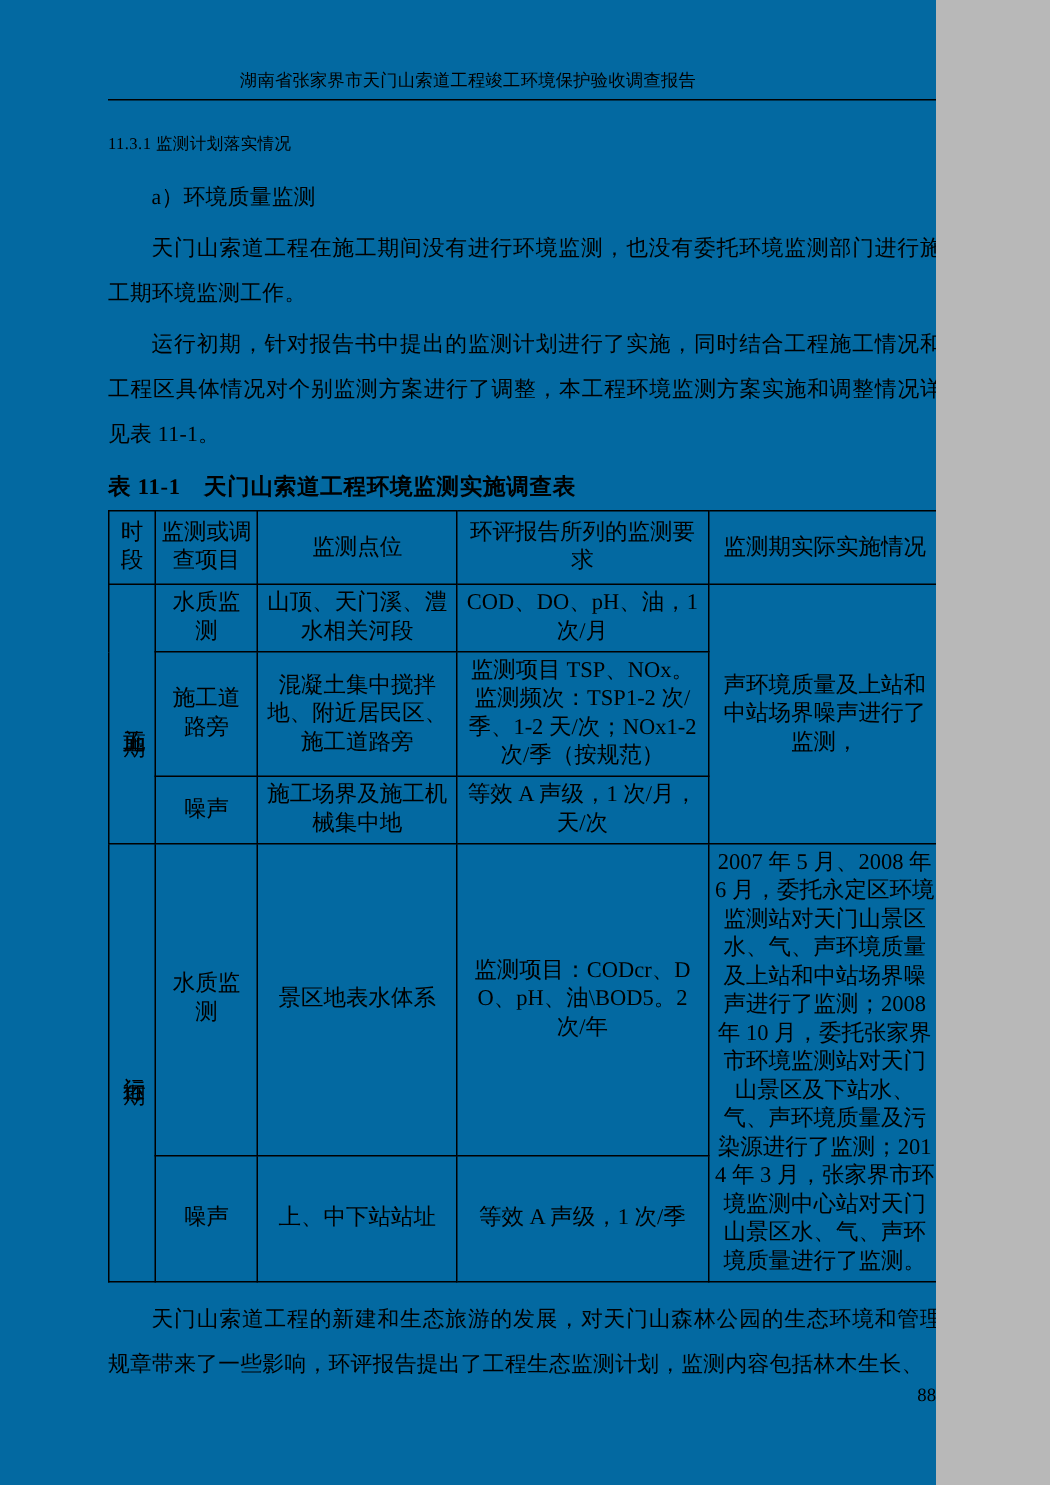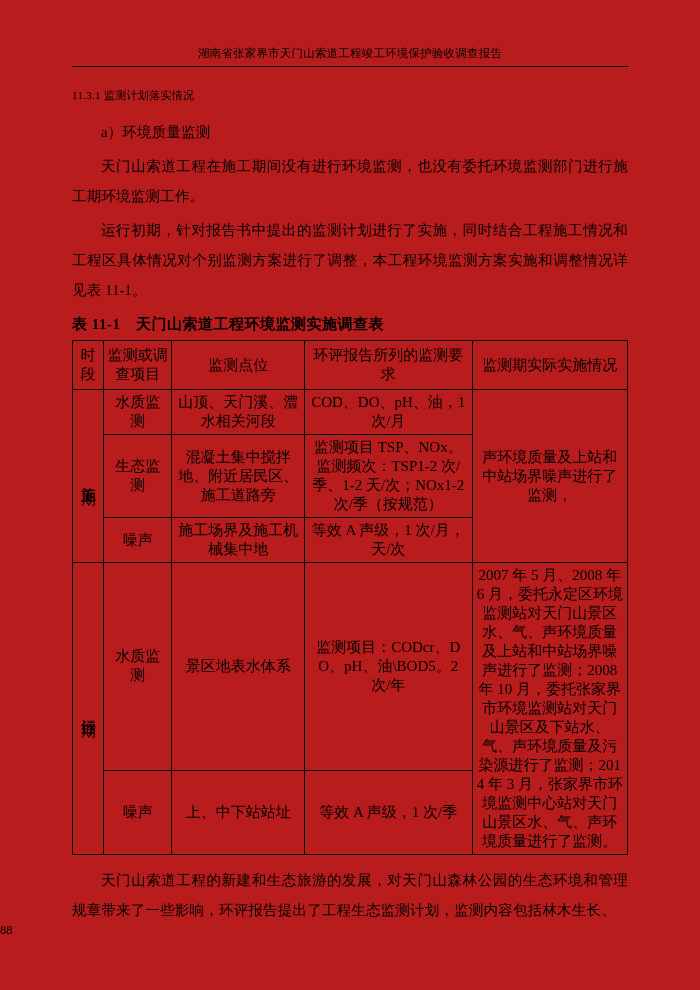--- a/index.html
+++ b/index.html
@@ -1,23 +1,23 @@
 <!DOCTYPE html>
 <html><head>
 <meta charset="utf-8">
 <style>
   html, body {
     margin: 0;
     padding: 0;
     background: #b8b8b8;
   }
   .page {
-    width: 700px;
+    width: 624px;
     height: 990px;
-    background: #b91c1c;
+    background: #0369a1;
     position: relative;
     box-sizing: border-box;
     font-family: "Liberation Serif", "DejaVu Serif", serif;
     color: #000000;
     overflow: hidden;
   }
   .header {
     position: absolute;
     top: 46px;
     left: 0;
@@ -91,21 +91,21 @@
   .col1 { width: 30px; }
   .col2 { width: 66px; }
   .col3 { width: 128px; }
   .col4 { width: 162px; }
   .col5 { width: 150px; }
   .footer-num {
     position: absolute;
     bottom: 52px;
     left: 0;
     width: 100%;
-    text-align: left;
+    text-align: right;
     font-size: 12.5px;
   }
   .after-table p.para { margin-top: 10px; }
 </style>
 </head>
 <body>
 
 <div class="page">
 
   <div class="header">湖南省张家界市天门山索道工程竣工环境保护验收调查报告</div>
@@ -139,21 +139,21 @@
         </tr>
 
         <tr>
           <td class="vert" rowspan="3"><span>施工期</span></td>
           <td>水质监测</td>
           <td>山顶、天门溪、澧水相关河段</td>
           <td>COD、DO、pH、油，1 次/月</td>
           <td rowspan="3">声环境质量及上站和中站场界噪声进行了监测，</td>
         </tr>
         <tr>
-          <td>生态监测</td>
+          <td>施工道路旁</td>
           <td>混凝土集中搅拌地、附近居民区、施工道路旁</td>
           <td>监测项目 TSP、NOx。监测频次：TSP1-2 次/季、1-2 天/次；NOx1-2 次/季（按规范）</td>
         </tr>
         <tr>
           <td>噪声</td>
           <td>施工场界及施工机械集中地</td>
           <td>等效 A 声级，1 次/月，天/次</td>
         </tr>
 
         <tr>

